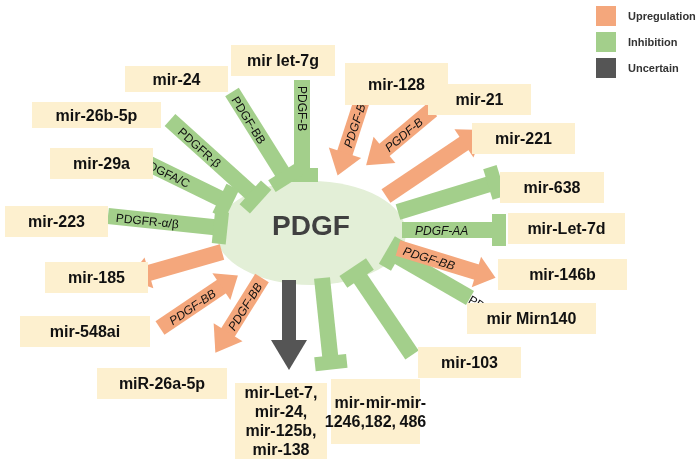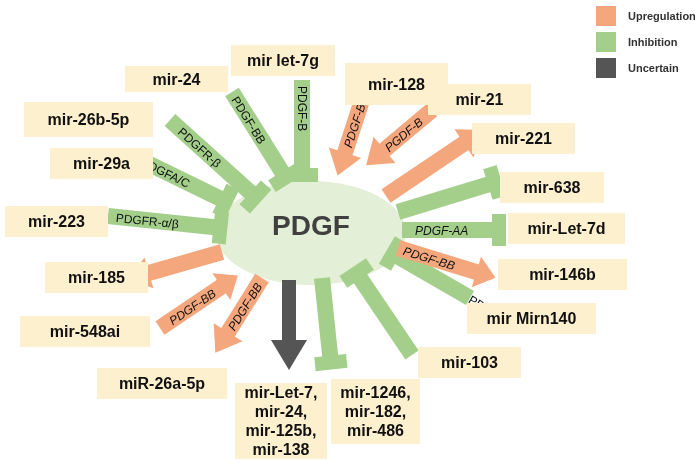--- a/index.html
+++ b/index.html
@@ -124,34 +124,34 @@
   <g>
     <rect x="282" y="280" width="14" height="62" fill="#555555"></rect>
     <polygon points="271,340 307,340 289,370" fill="#555555"></polygon>
   </g>
 </svg>
 
 <div class="center-label">PDGF</div>
 
 <div class="box" style="left:231px;top:45px;width:104px;height:31px;">mir let-7g</div>
 <div class="box" style="left:125px;top:66px;width:103px;height:26px;">mir-24</div>
-<div class="box" style="left:24px;top:102px;width:129px;height:35px;">mir-26b-5p</div>
+<div class="box" style="left:32px;top:102px;width:129px;height:26px;">mir-26b-5p</div>
 <div class="box" style="left:21px;top:148px;width:103px;height:31px;margin-left:29px;">mir-29a</div>
 <div class="box" style="left:5px;top:206px;width:103px;height:31px;">mir-223</div>
 <div class="box" style="left:12px;top:262px;width:103px;height:31px;margin-left:33px;">mir-185</div>
 <div class="box" style="left:20px;top:316px;width:130px;height:31px;">mir-548ai</div>
 <div class="box" style="left:97px;top:368px;width:130px;height:31px;">miR-26a-5p</div>
 
 <div class="box" style="left:235px;top:383px;width:92px;height:76px;flex-direction:column;">
   <span>mir-Let-7,</span>
   <span>mir-24,</span>
   <span>mir-125b,</span>
   <span>mir-138</span>
 </div>
-<div class="box" style="left:331px;top:379px;width:89px;height:65px;flex-direction:column;">
+<div class="box" style="left:331px;top:379px;width:89px;height:65px;flex-direction:row;">
   <span>mir-1246,</span>
   <span>mir-182,</span>
   <span>mir-486</span>
 </div>
 
 <div class="box" style="left:418px;top:347px;width:103px;height:31px;">mir-103</div>
 <div class="box" style="left:467px;top:303px;width:129px;height:31px;">mir Mirn140</div>
 <div class="box" style="left:498px;top:259px;width:129px;height:31px;">mir-146b</div>
 <div class="box" style="left:508px;top:213px;width:117px;height:31px;">mir-Let-7d</div>
 <div class="box" style="left:500px;top:172px;width:104px;height:31px;">mir-638</div>

